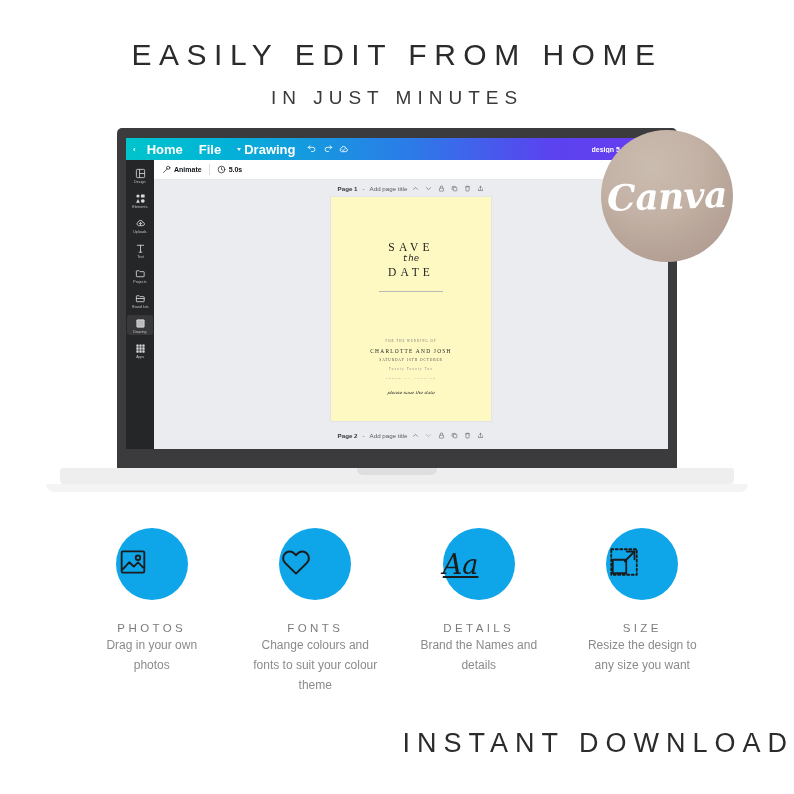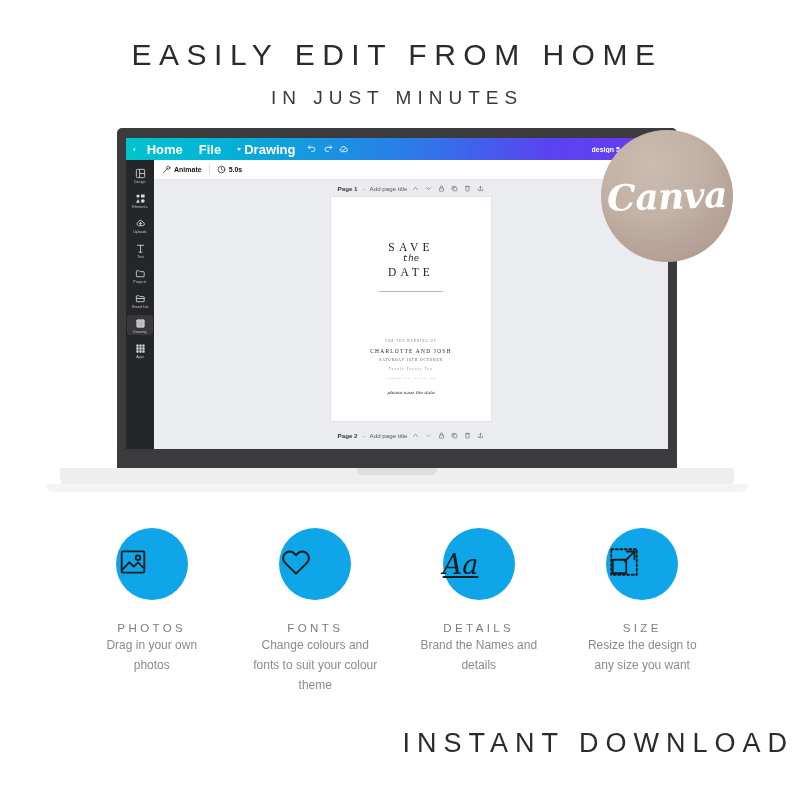--- a/index.html
+++ b/index.html
@@ -149,21 +149,21 @@
     white-space: nowrap;
   }
   .page-head .muted { font-weight: 400; color: #555a61; }
   .ph-icons { display: flex; align-items: center; gap: 6px; color: #5a5f66; }
   .ph-icons svg { display: block; }
 
   .card-wrap { display: flex; justify-content: center; }
   .card {
     position: relative;
     width: 160px; height: 224px;
-    background: #ffffff;
+    background: #fef9c3;
     box-shadow: 0 0 0 1px rgba(0,0,0,.03);
   }
   .card-inner {
     position: absolute; left: 0; right: 0; top: 44px;
     text-align: center;
   }
   .save-word {
     font-family: "Liberation Serif", serif;
     font-size: 11.5px; letter-spacing: 4.2px;
     color: #1d1d1d; font-weight: 400;

